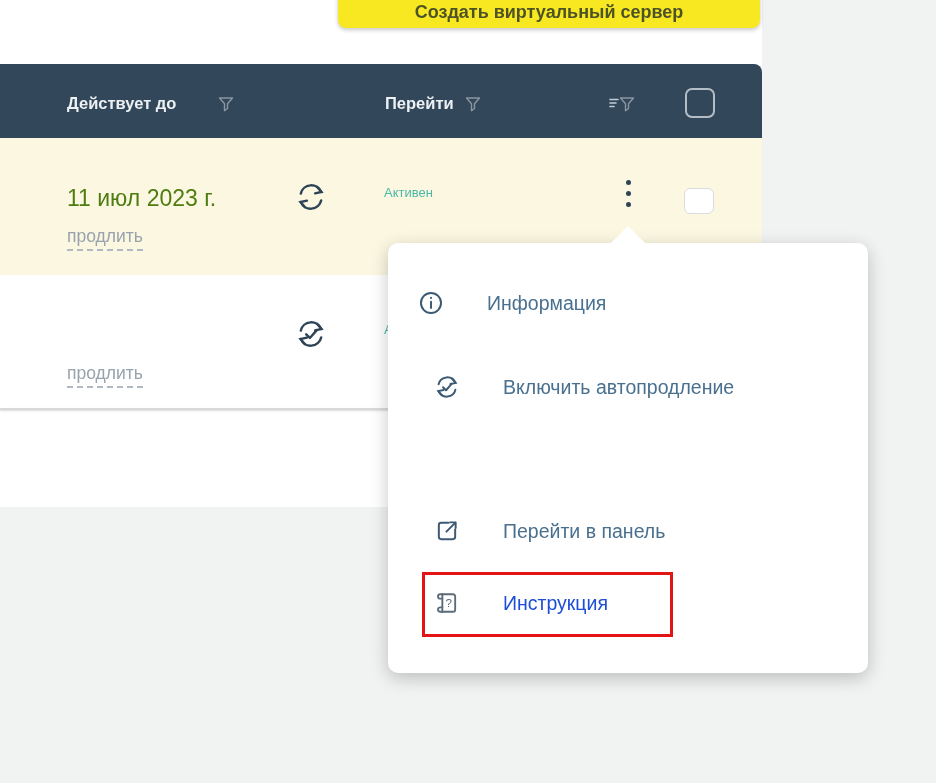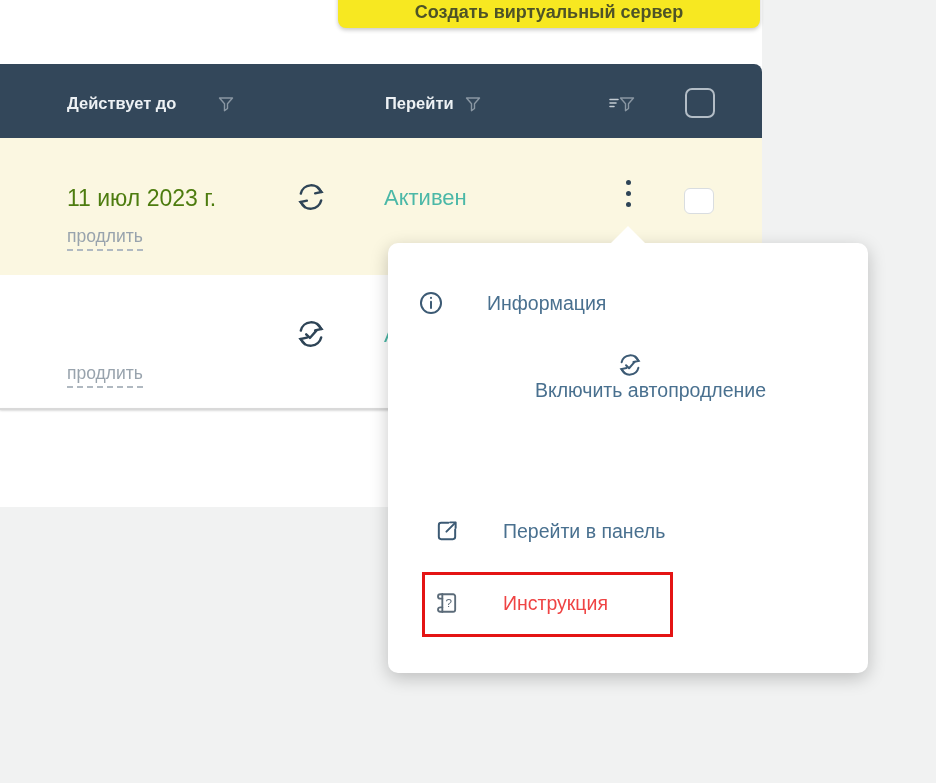--- a/index.html
+++ b/index.html
@@ -31,38 +31,38 @@
   .row { position:absolute; left:0; width:762px; }
   .row-1 { top:138px; height:137px; background:#fbf7e1; }
   .row-2 { top:275px; height:135px; background:#ffffff; }
   .row-divider { position:absolute; left:0; top:408px; width:762px; height:2px;
     background:#d9d9d9; box-shadow:0 1px 2px rgba(0,0,0,.15); }
 
   .cell-date { position:absolute; left:67px; top:47px; font-size:23px; color:#4d7c0f; }
   .renew-link { position:absolute; left:67px; top:88px; font-size:17.5px; color:#98a3ad;
     text-decoration:none; border-bottom:2px dashed #b0b9c1; padding-bottom:2px; cursor:pointer; }
   .row-icon { position:absolute; left:294px; top:42px; width:34px; height:34px; }
-  .cell-status { position:absolute; left:384px; top:47px; font-size:22px; color:#4bb8a7; }
+  .cell-status { position:absolute; left:384px; top:47px; font-size:13px; color:#4bb8a7; }
   .dots-btn { position:absolute; left:614px; top:42px; width:28px; height:30px; background:none;
     border:none; cursor:pointer; display:flex; flex-direction:column; align-items:center; gap:6px; }
   .dots-btn i { width:5px; height:5px; border-radius:50%; background:#2e4456; }
   .row-checkbox { position:absolute; left:684px; top:50px; width:30px; height:26px;
     background:#fff; border:1.5px solid #d9dde0; border-radius:6px; }
 
   
   .menu-caret { position:absolute; left:609px; top:226px; width:0; height:0; z-index:12;
     border-left:19px solid transparent; border-right:19px solid transparent; border-bottom:19px solid #fff; }
   .menu { position:absolute; left:388px; top:243px; width:480px; height:430px; background:#fff;
     border-radius:10px; box-shadow:0 5px 18px rgba(0,0,0,.22); z-index:11; }
   .menu-item { position:absolute; left:0; width:100%; height:72px; display:flex; align-items:center;
     padding-left:45px; cursor:pointer; }
   .menu-item .mi-icon { width:28px; height:28px; flex:0 0 28px; margin-right:42px; }
   .menu-item .mi-label { font-size:19.5px; color:#49708f; }
-  .menu-item.hot .mi-label { color:#ef4444; }
-  .mi-0{top:24px;padding-left:29px;} .mi-1{top:108px;flex-direction:column;} .mi-2{top:180px;} .mi-3{top:252px;} .mi-4{top:324px;}
+  .menu-item.hot .mi-label { color:#1d4ed8; }
+  .mi-0{top:24px;padding-left:29px;} .mi-1{top:108px;} .mi-2{top:180px;} .mi-3{top:252px;} .mi-4{top:324px;}
   .red-outline { position:absolute; left:34px; top:329px; width:251px; height:65px;
     border:3px solid #e41414; z-index:13; pointer-events:none; }
 
   svg { display:block; }
 </style>
 </head>
 <body>
 
 <div id="stage">
 

